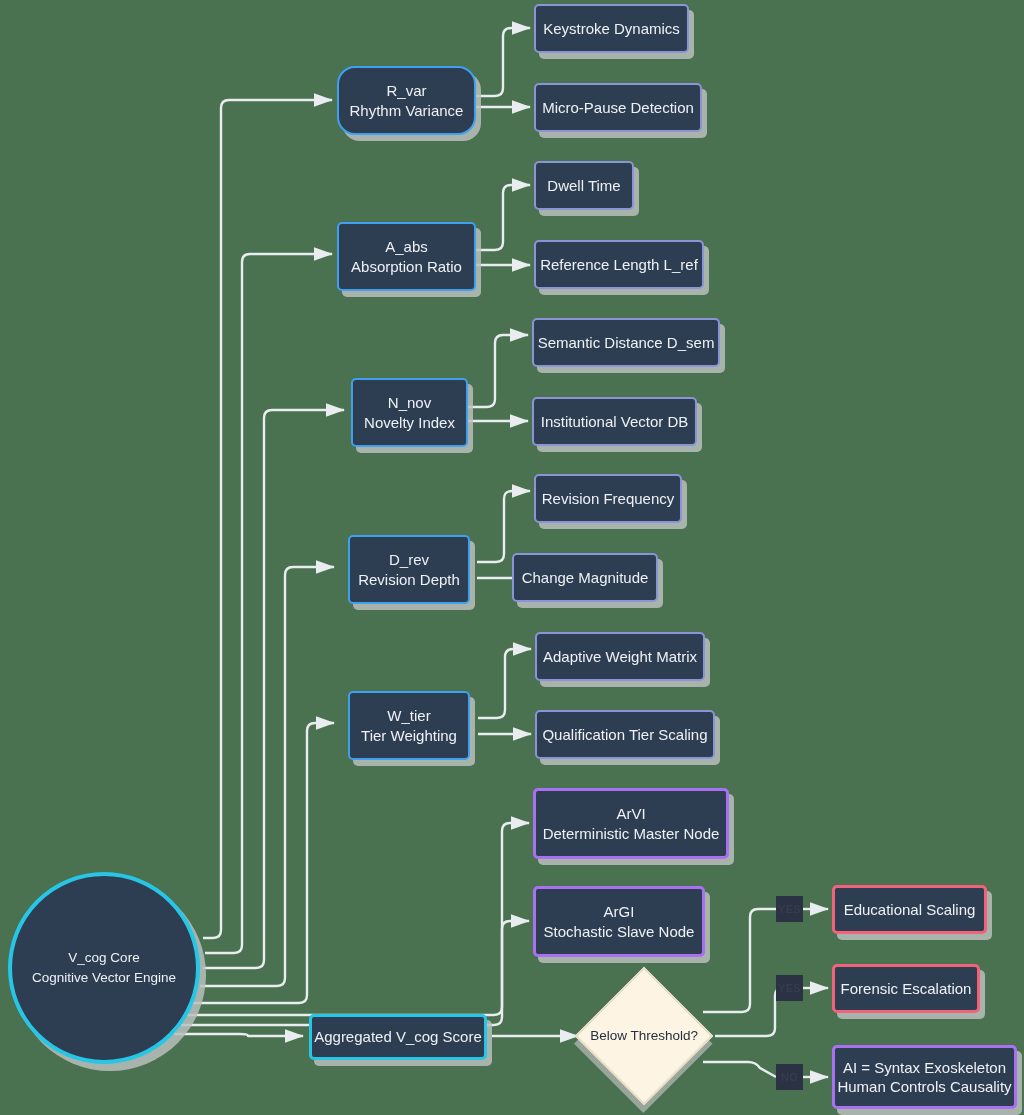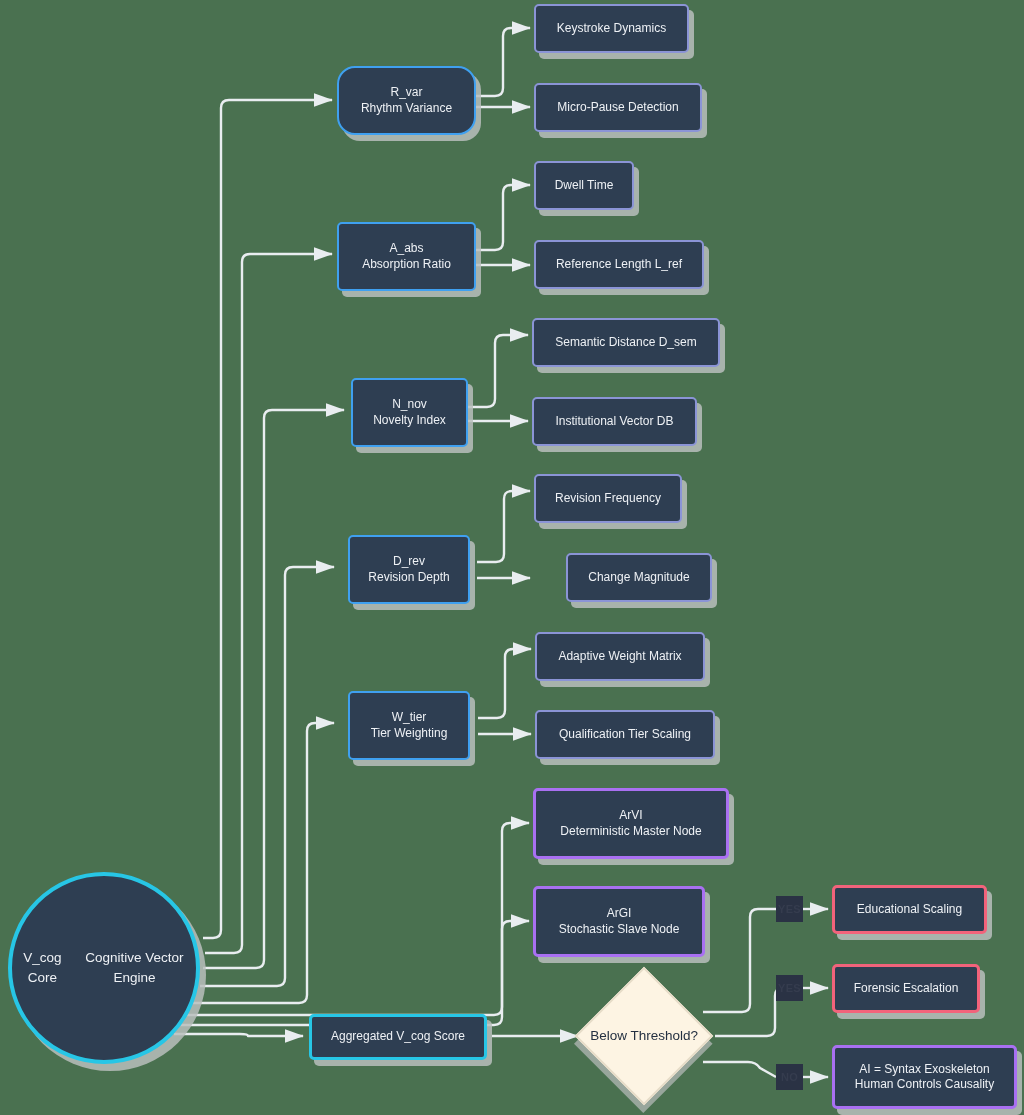--- a/index.html
+++ b/index.html
@@ -40,39 +40,39 @@
     box-sizing: border-box;
     display: flex;
     flex-direction: column;
     align-items: center;
     justify-content: center;
     background: #2e3e52;
     color: #eef1f5;
     border-radius: 5px;
     text-align: center;
     line-height: 1.28;
-    font-size: 12px;
+    font-size: 15px;
     padding: 4px 9px;
     box-shadow: 5px 6px 0 rgba(185,190,188,0.85);
   }
   .node .ln { display: block; white-space: nowrap; }
   .n-branch  { border: 2.5px solid #3fa0f0; }
   .n-leaf    { border: 2.5px solid #8b94d6; }
   .n-purple  { border: 3px solid #a970f2; }
   .n-cyan    { border: 3.5px solid #27c6e6; }
   .n-red     { border: 3px solid #f2637b; }
   .n-core {
     position: absolute;
     box-sizing: border-box;
     border-radius: 50%;
     background: #2e3e52;
     border: 4px solid #27c6e6;
     color: #eef1f5;
     display: flex;
-    flex-direction: row;
+    flex-direction: column;
     align-items: center;
     justify-content: center;
     text-align: center;
     font-size: 13.5px;
     line-height: 1.5;
     box-shadow: 6px 7px 0 rgba(185,190,188,0.85);
   }
   .n-diamond {
     position: absolute;
     box-sizing: border-box;
@@ -206,21 +206,21 @@
   </div>
 
   <div class="node n-leaf" style="left:532px; top:318px; width:188px; height:49px;">
     <span class="ln">Semantic Distance D_sem</span>
   </div>
 
   <div class="node n-leaf" style="left:534px; top:474px; width:148px; height:49px;">
     <span class="ln">Revision Frequency</span>
   </div>
 
-  <div class="node n-leaf" style="left:566px; top:553px; width:146px; height:49px;">
+  <div class="node n-leaf" style="left:512px; top:553px; width:146px; height:49px;">
     <span class="ln">Change Magnitude</span>
   </div>
 
   <div class="node n-leaf" style="left:535px; top:632px; width:170px; height:49px;">
     <span class="ln">Adaptive Weight Matrix</span>
   </div>
 
   <div class="node n-leaf" style="left:535px; top:710px; width:180px; height:49px;">
     <span class="ln">Qualification Tier Scaling</span>
   </div>

